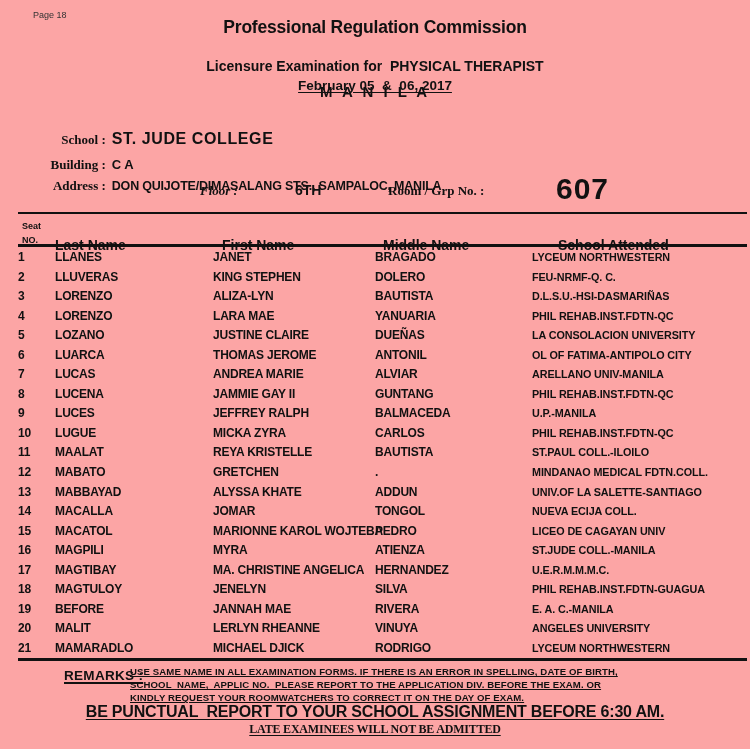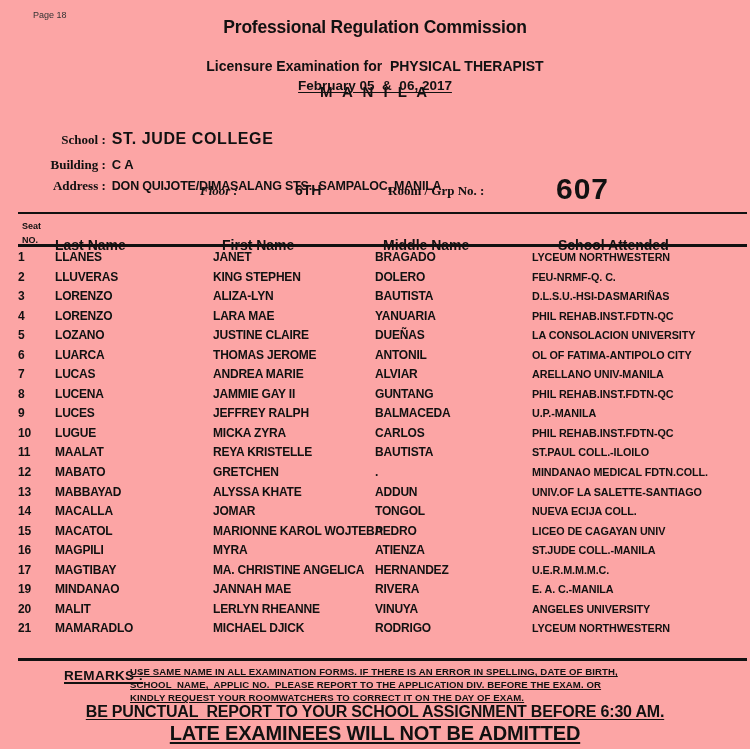--- a/index.html
+++ b/index.html
@@ -50,21 +50,21 @@
   .c-middle{left:375px;}
   .c-school{left:532px;font-size:10.8px;letter-spacing:-0.1px;top:3px;}
   
   .remarks-label{top:668px;left:64px;font-size:13.5px;font-weight:bold;text-decoration:underline;text-decoration-thickness:2px;text-underline-offset:2px;letter-spacing:0.3px;}
   .remark-line{left:130px;font-size:9.6px;font-weight:bold;letter-spacing:0.1px;text-decoration:underline;}
   .rl1{top:666px;}
   .rl2{top:679px;}
   .rl3{top:692px;}
   
   .punctual-line{top:703px;font-size:16px;font-weight:bold;text-decoration:underline;text-underline-offset:2px;letter-spacing:-0.2px;}
-  .late-line{top:722px;font-size:20px;font-weight:bold;text-decoration:underline;text-underline-offset:2px;letter-spacing:-0.2px;}
+  .late-line{top:722px;font-size:12px;font-weight:bold;text-decoration:underline;text-underline-offset:2px;letter-spacing:-0.2px;font-family:Liberation Serif, serif;}
 </style>
 </head>
 <body>
 
 <div class="page">
 
   <div class="abs page-label">Page 18</div>
   <div class="abs center org-title">Professional Regulation Commission</div>
   <div class="abs center city-line">M A N I L A</div>
   <div class="abs center exam-line">Licensure Examination for  PHYSICAL THERAPIST</div>
@@ -209,22 +209,29 @@
         <span class="cell c-school">ST.JUDE COLL.-MANILA</span>
       </div>
       <div class="trow">
         <span class="cell c-seat">17</span>
         <span class="cell c-last">MAGTIBAY</span>
         <span class="cell c-first">MA. CHRISTINE ANGELICA</span>
         <span class="cell c-middle">HERNANDEZ</span>
         <span class="cell c-school">U.E.R.M.M.M.C.</span>
       </div>
       <div class="trow">
+        <span class="cell c-seat">18</span>
+        <span class="cell c-last">MAGTULOY</span>
+        <span class="cell c-first">JENELYN</span>
+        <span class="cell c-middle">SILVA</span>
+        <span class="cell c-school">PHIL REHAB.INST.FDTN-GUAGUA</span>
+      </div>
+      <div class="trow">
         <span class="cell c-seat">19</span>
-        <span class="cell c-last">MINDANAO</span>
+        <span class="cell c-last">BEFORE</span>
         <span class="cell c-first">JANNAH MAE</span>
         <span class="cell c-middle">RIVERA</span>
         <span class="cell c-school">E. A. C.-MANILA</span>
       </div>
       <div class="trow">
         <span class="cell c-seat">20</span>
         <span class="cell c-last">MALIT</span>
         <span class="cell c-first">LERLYN RHEANNE</span>
         <span class="cell c-middle">VINUYA</span>
         <span class="cell c-school">ANGELES UNIVERSITY</span>

